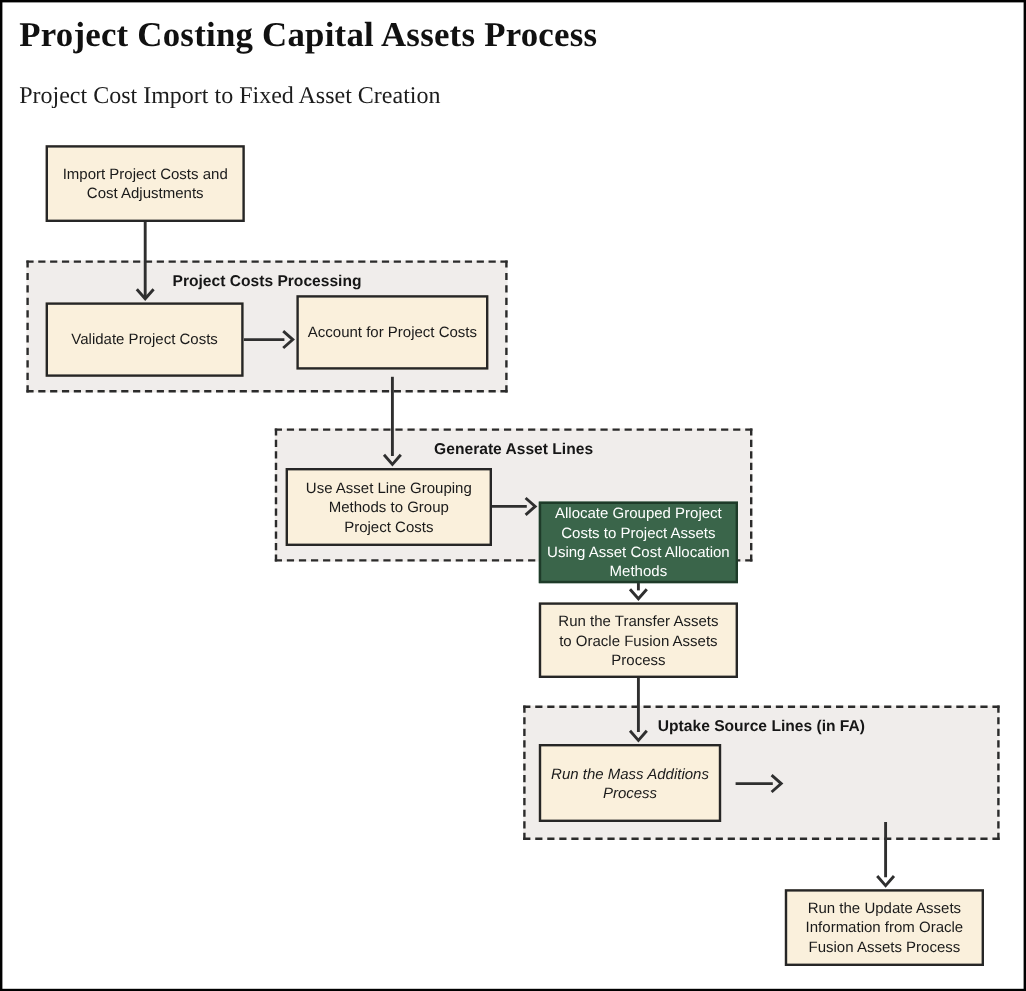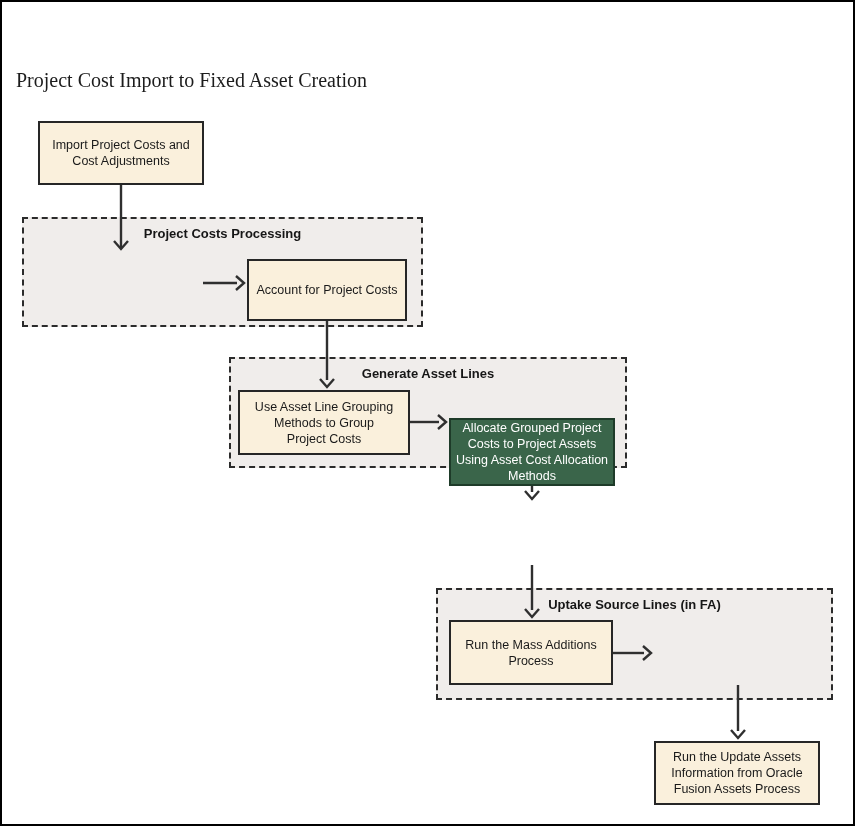--- a/index.html
+++ b/index.html
@@ -49,39 +49,40 @@
   .node.highlight{
     background:var(--highlight-fill);
     border-color:var(--highlight-border);
     color:var(--highlight-text);
   }
   .g1{left:20px;top:215px;width:401px;height:110px;}
   .g2{left:227px;top:355px;width:398px;height:111px;}
   .g3{left:434px;top:586px;width:397px;height:112px;}
   .n-import{left:36px;top:119px;width:166px;height:64px;}
   .n-validate{left:36px;top:250px;width:165px;height:62px;}
-  .n-account{left:245px;top:257px;width:160px;height:62px;padding:2px 2px;}
+  .n-account{left:245px;top:244px;width:160px;height:62px;padding:2px 2px;}
   .n-grouping{left:236px;top:388px;width:172px;height:65px;padding:2px 14px;}
   .n-allocate{left:447px;top:388px;width:166px;height:68px;padding:2px 4px;margin-top:28px;}
   .n-transfer{left:447px;top:500px;width:166px;height:63px;}
-  .n-mass{left:447px;top:618px;width:164px;height:65px;}
+  .n-mass{left:447px;top:618px;width:152px;height:65px;font-style:italic;}
   .n-accounting{left:653px;top:618px;width:166px;height:65px;}
   .n-update{left:652px;top:739px;width:166px;height:64px;}
   .arrows{
     position:absolute;left:0;top:0;z-index:2;pointer-events:none;
   }
   .arrows line,.arrows polyline{
     stroke:var(--arrow);stroke-width:2.4;fill:none;
   }
 </style>
 </head>
 <body>
 
 <div class="page">
 
+  <div class="title">Project Costing Capital Assets Process</div>
   <div class="subtitle">Project Cost Import to Fixed Asset Creation</div>
 
   <div class="group g1">
     <div class="group-label">Project Costs Processing</div>
   </div>
   <div class="group g2">
     <div class="group-label">Generate Asset Lines</div>
   </div>
   <div class="group g3">
     <div class="group-label">Uptake Source Lines (in FA)</div>
@@ -116,19 +117,21 @@
       <line x1="611" y1="651" x2="642" y2="651"></line>
       <polyline points="641,644 649,651 641,658"></polyline>
     </g>
     <g>
       <line x1="736" y1="683" x2="736" y2="729"></line>
       <polyline points="729,728 736,736 743,728"></polyline>
     </g>
   </svg>
 
   <div class="node n-import">Import Project Costs and Cost Adjustments</div>
+  <div class="node n-validate">Validate Project Costs</div>
   <div class="node n-account">Account for Project Costs</div>
   <div class="node n-grouping">Use Asset Line Grouping Methods to Group Project Costs</div>
   <div class="node n-allocate highlight">Allocate Grouped Project Costs to Project Assets Using Asset Cost Allocation Methods</div>
+  <div class="node n-transfer">Run the Transfer Assets to Oracle Fusion Assets Process</div>
   <div class="node n-mass">Run the Mass Additions Process</div>
   <div class="node n-update">Run the Update Assets Information from Oracle Fusion Assets Process</div>
 
 </div>
 
 </body></html>

